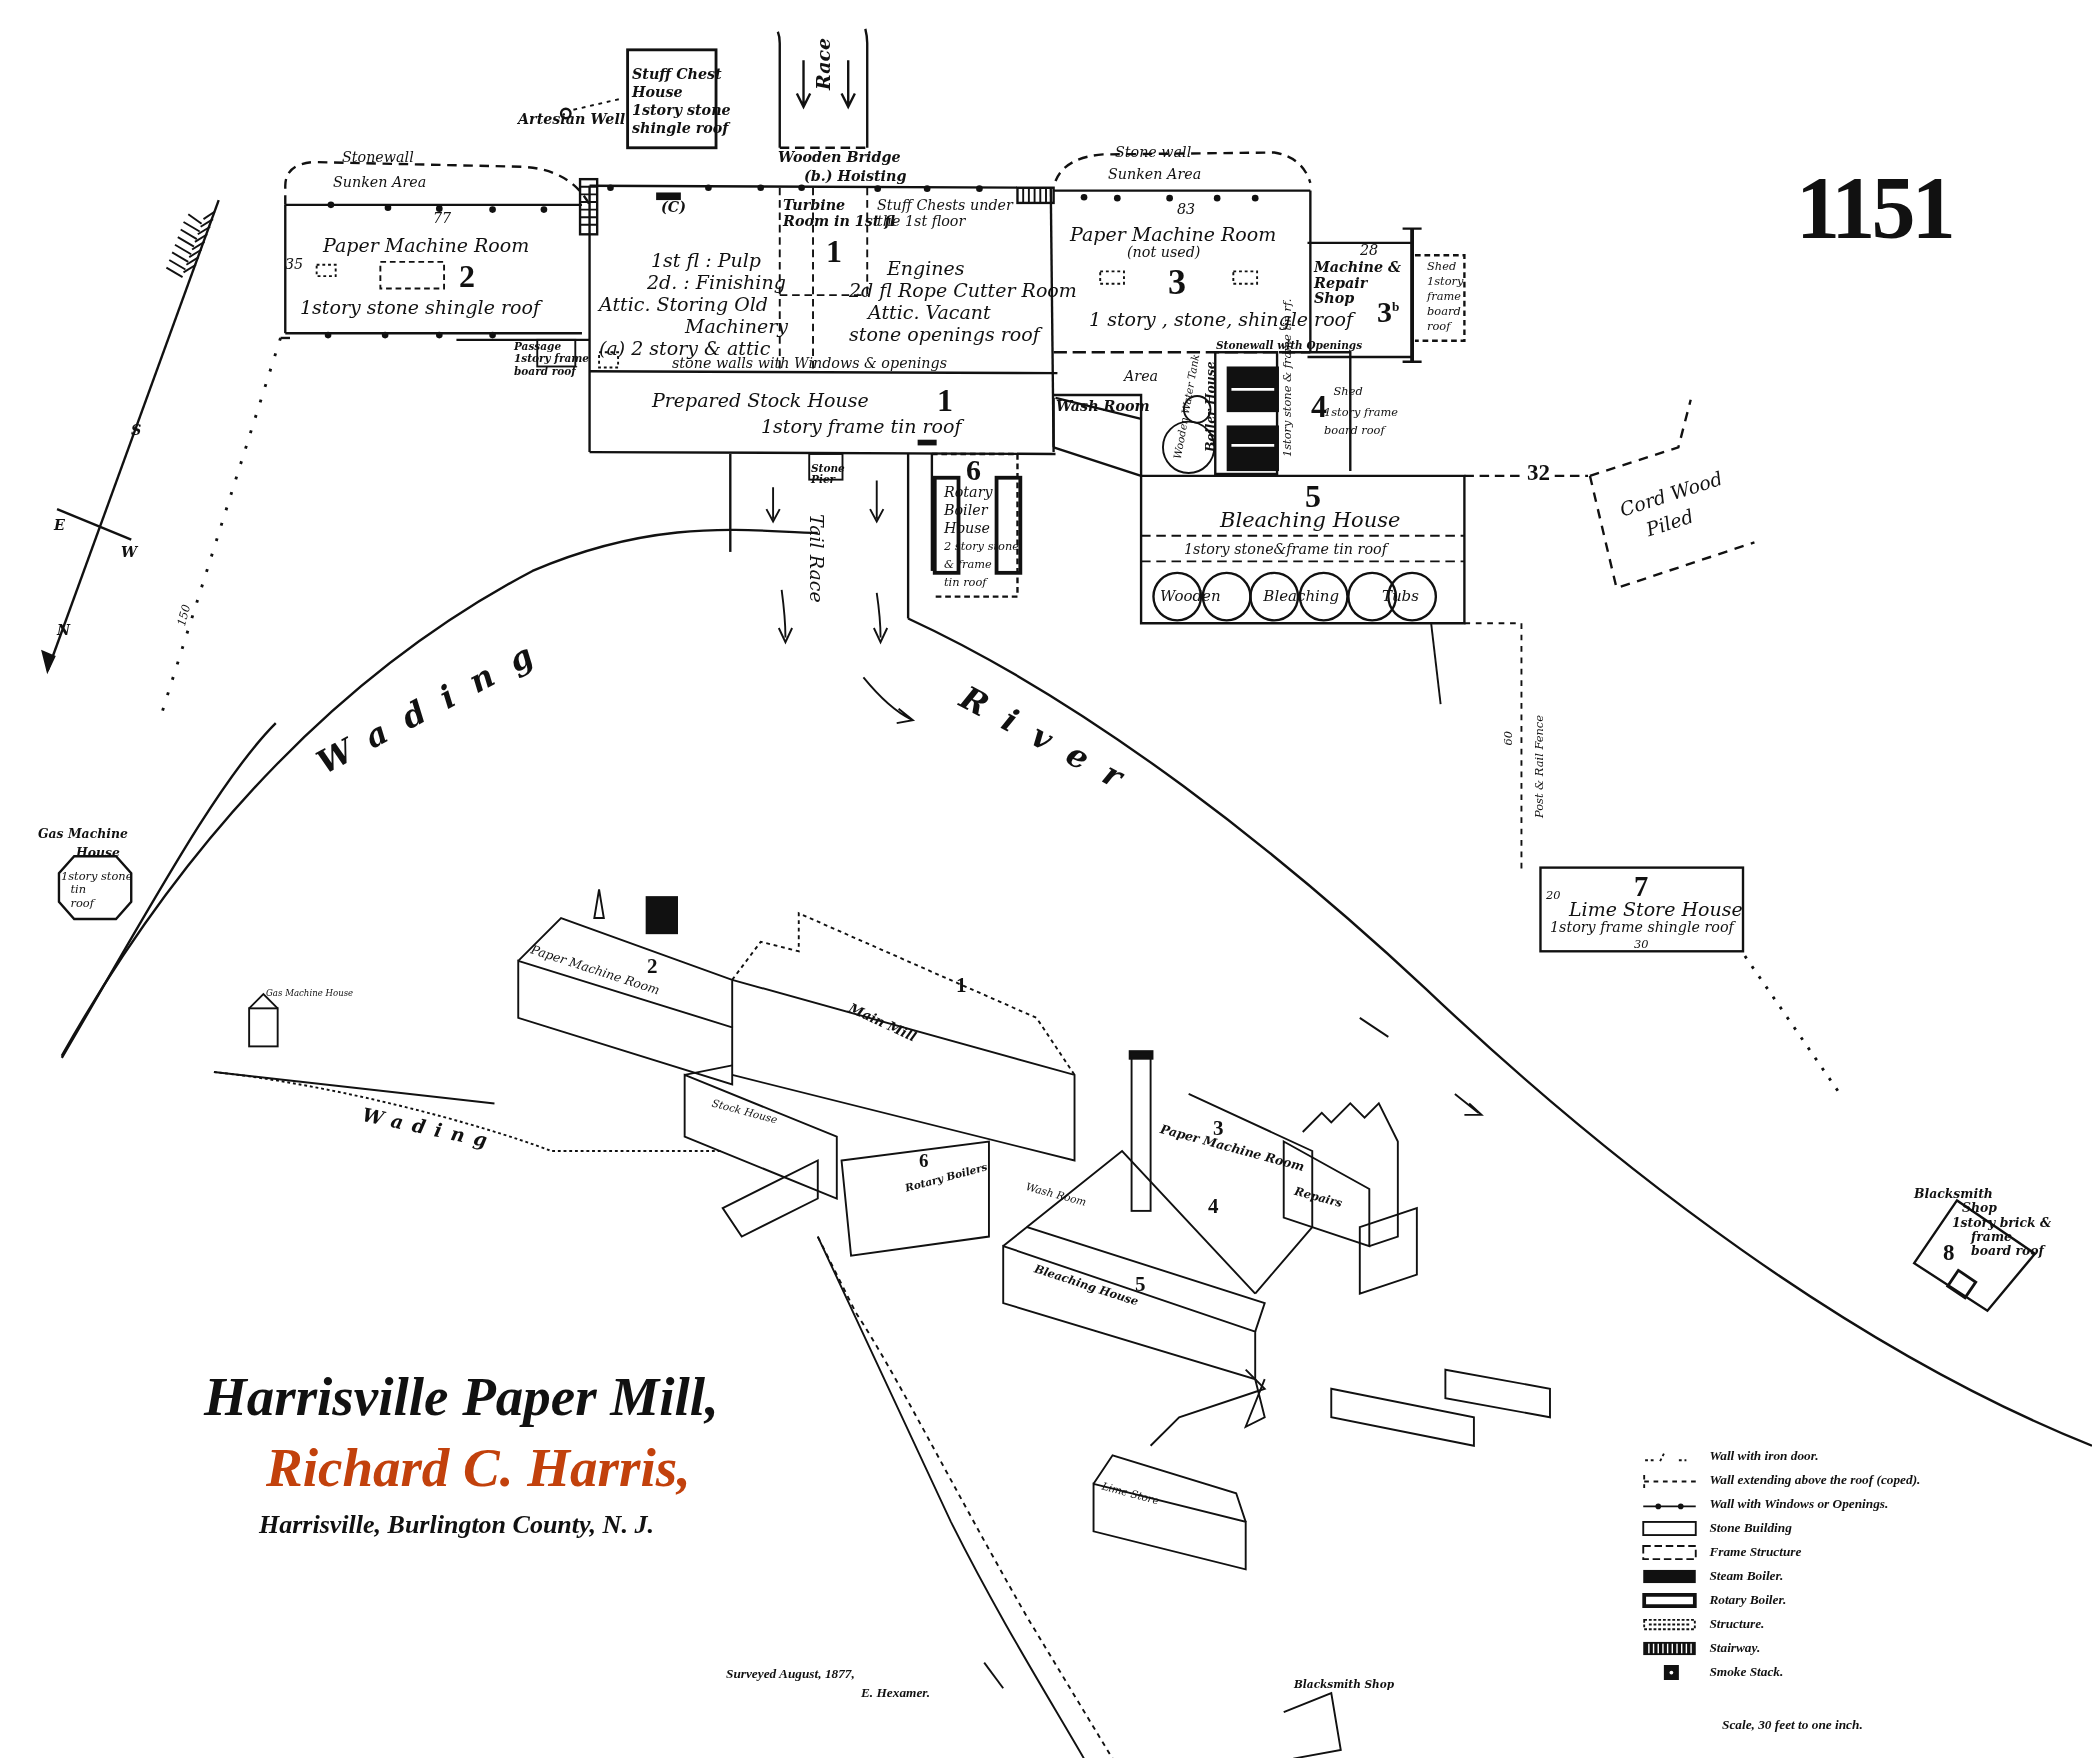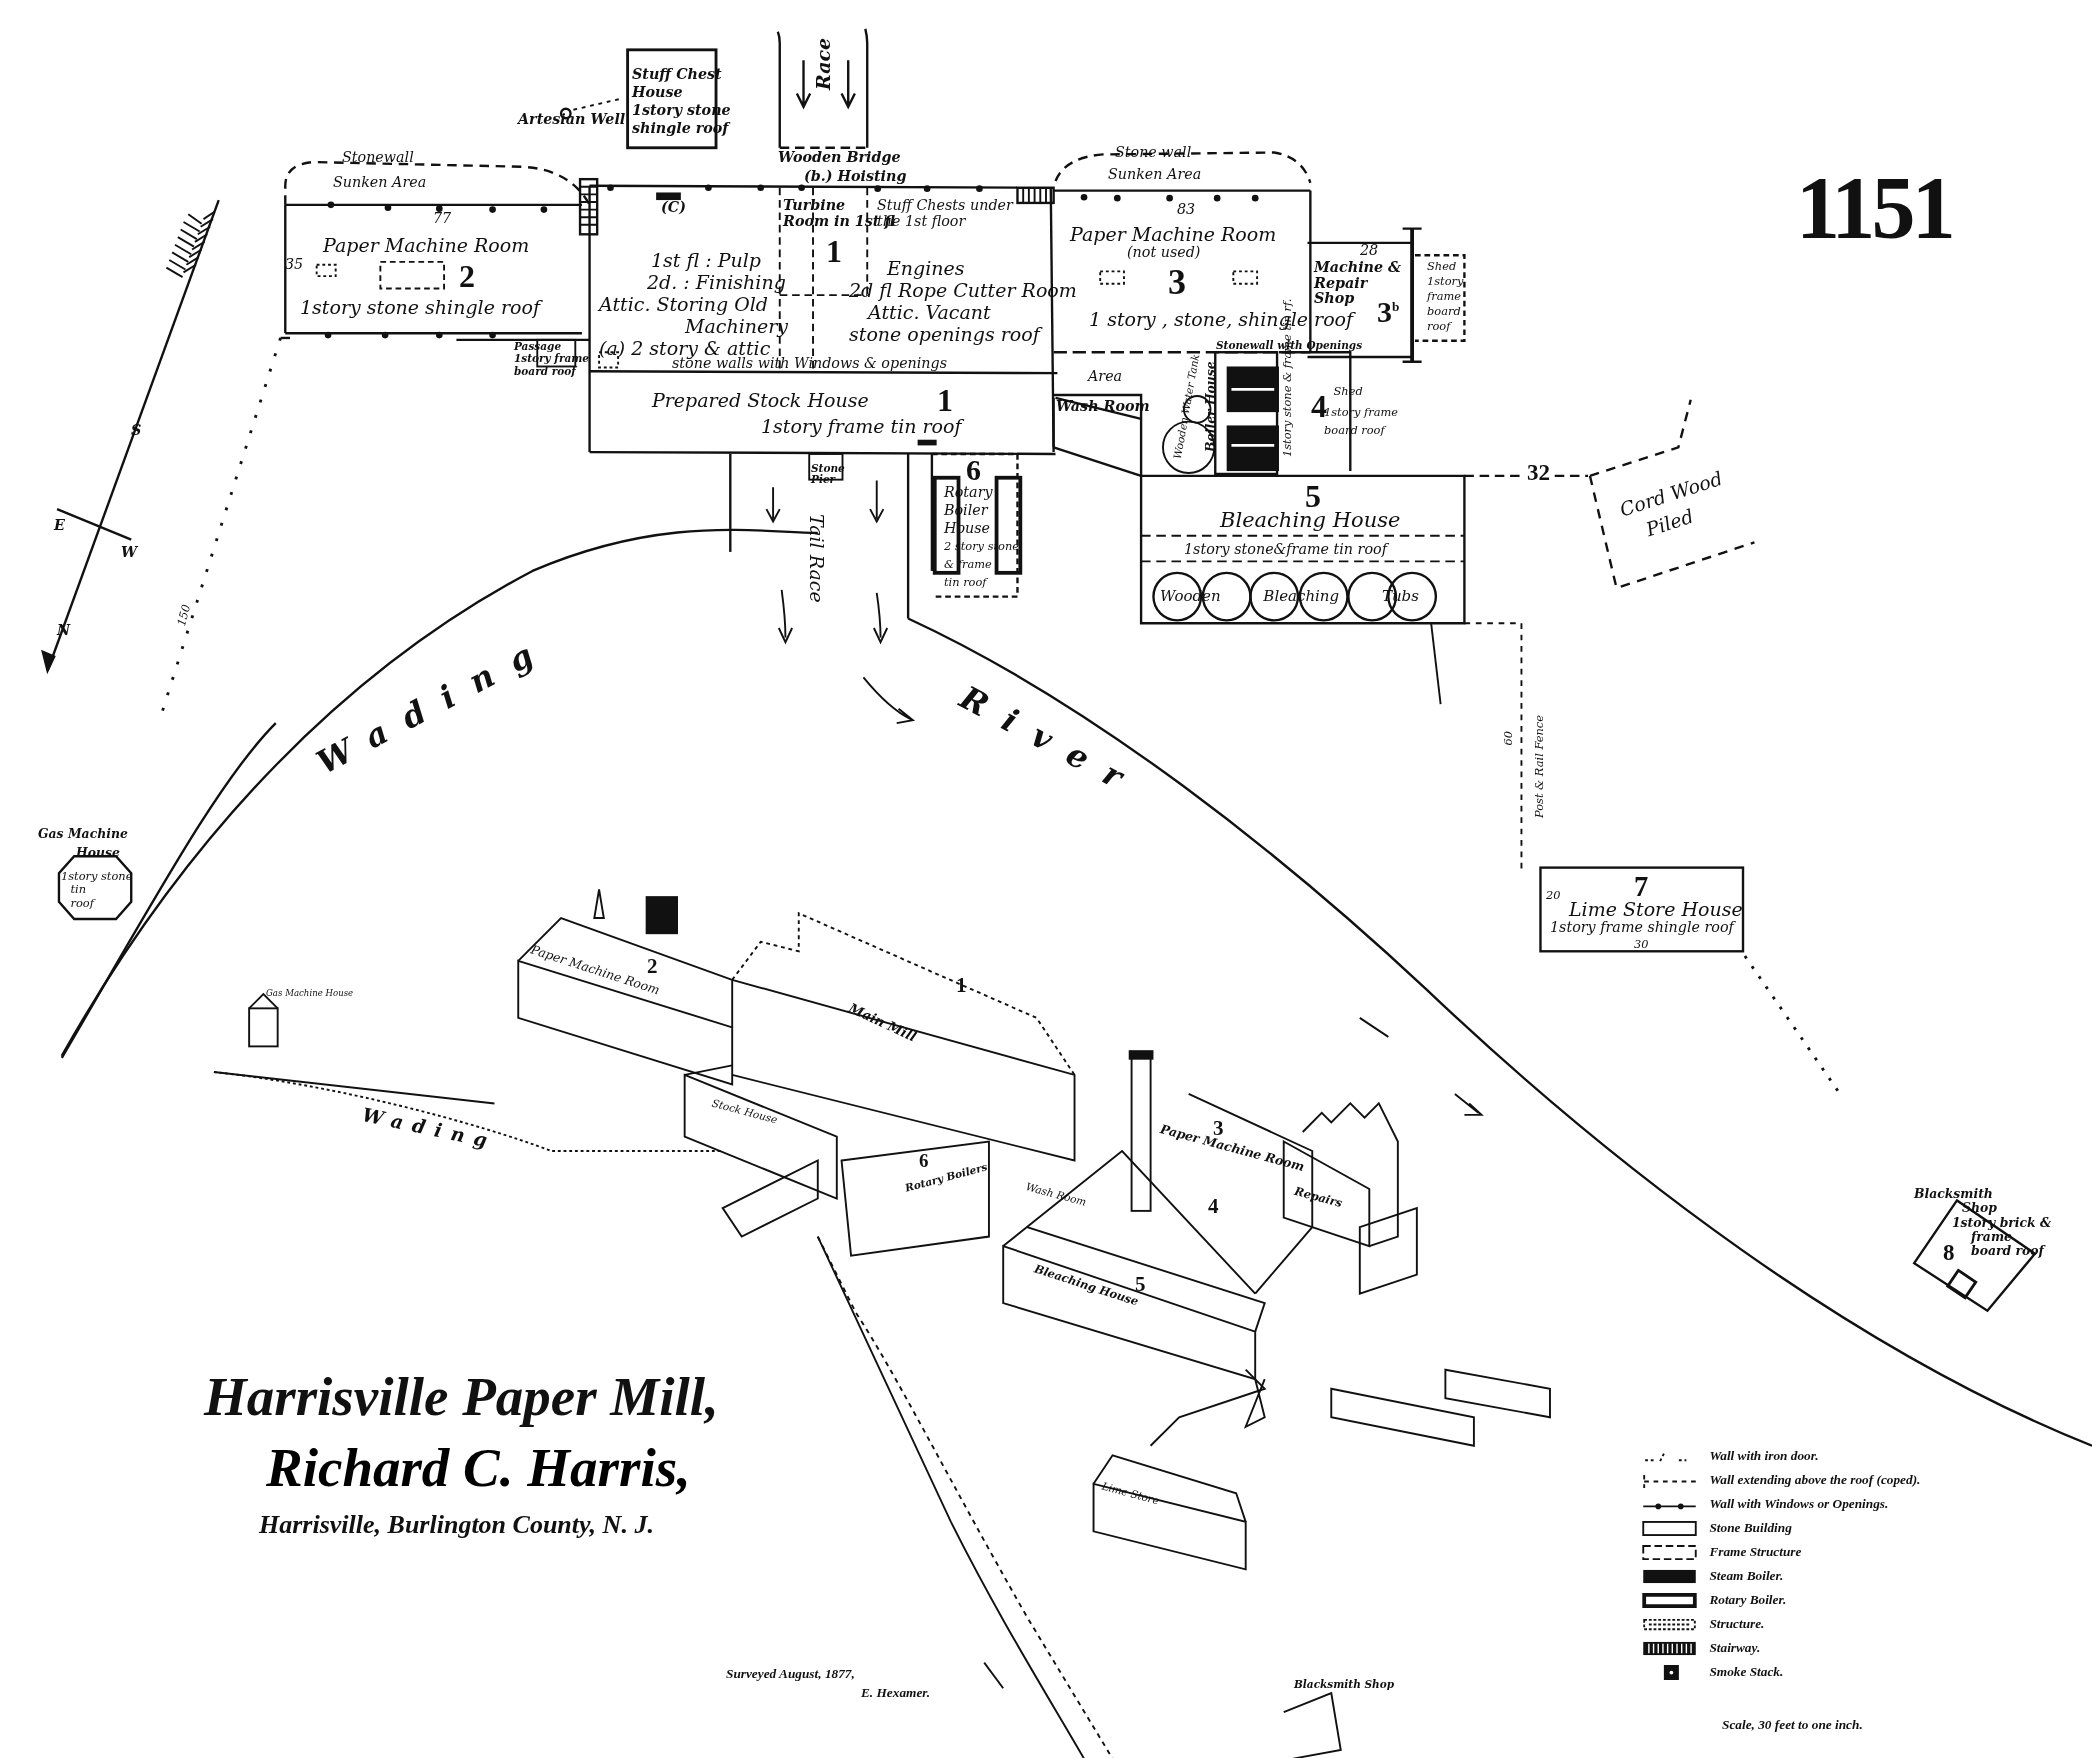--- a/index.html
+++ b/index.html
@@ -5,21 +5,21 @@
   html, body { margin:0; padding:0; background:#ffffff; }
   body { width:2092px; height:1759px; position:relative; overflow:hidden;
          font-family:"DejaVu Serif", serif; color:#111; }
   svg.map { position:absolute; left:0; top:0; }
   .lbl { position:absolute; font-family:"DejaVu Serif", serif; font-style:italic; color:#111; white-space:nowrap; line-height:1.1; }
   .num { position:absolute; font-family:"Liberation Serif", serif; font-weight:bold; color:#111; line-height:1; }
   .small { font-size:14.3px; }
   .med { font-size:19px; }
   .big { font-size:21px; }
   .title1 { position:absolute; left:204px; top:1365px; font-family:"Liberation Serif", serif; font-weight:bold; font-style:italic; font-size:55px; color:#111; white-space:nowrap; }
-  .title2 { position:absolute; left:266px; top:1436px; font-family:"Liberation Serif", serif; font-weight:bold; font-style:italic; font-size:55px; color:#000000; white-space:nowrap; }
+  .title2 { position:absolute; left:266px; top:1436px; font-family:"Liberation Serif", serif; font-weight:bold; font-style:italic; font-size:55px; color:#c2410c; white-space:nowrap; }
   .title3 { position:absolute; left:259px; top:1510px; font-family:"Liberation Serif", serif; font-weight:bold; font-style:italic; font-size:26px; color:#111; white-space:nowrap; }
   .survey { position:absolute; font-family:"Liberation Serif", serif; font-style:italic; font-weight:bold; font-size:13.3px; }
   .sheetno { position:absolute; left:1796px; top:157px; font-family:"Liberation Serif", serif; font-weight:bold; font-size:88px; letter-spacing:-3.8px; }
   .legend { position:absolute; left:1641px; top:1444px; }
   .legend-row { display:flex; align-items:center; height:24px; }
   .legend-sym { width:57px; height:15px; margin-right:11.4px; position:relative; }
   .legend-text { font-family:"Liberation Serif", serif; font-style:italic; font-weight:bold; font-size:13.3px; }
   .scale { position:absolute; left:1722px; top:1717px; font-family:"Liberation Serif", serif; font-style:italic; font-weight:bold; font-size:13.3px; }
   .river { position:absolute; font-family:"DejaVu Serif", serif; font-style:italic; font-weight:bold; font-size:32px; letter-spacing:21px; }
 </style>
@@ -330,21 +330,21 @@
 <div class="num" style="left:1377px;top:297px;font-size:30px;">3<sup style="font-size:13.3px">b</sup></div>
 <div class="lbl small" style="left:1360px;top:243px;">28</div>
 <div class="lbl small" style="left:1427px;top:259px;line-height:15px;font-size:11.4px;">
   <div>Shed</div>
     <div>1story</div>
     <div>frame</div>
     <div>board</div>
     <div>roof</div>
 </div>
 
-<div class="lbl small" style="left:1088px;top:369px;">Area</div>
+<div class="lbl small" style="left:1124px;top:369px;">Area</div>
 <div class="lbl small" style="left:1056px;top:399px;font-weight:bold;">Wash Room</div>
 <div class="lbl small" style="left:1216px;top:340px;font-size:10.5px;font-weight:bold;">Stonewall with Openings</div>
 <div class="lbl small" style="left:1204px;top:452px;transform:rotate(-90deg);transform-origin:left top;font-size:12.4px;font-weight:bold;">Boiler House</div>
 <div class="lbl small" style="left:1281px;top:457px;transform:rotate(-90deg);transform-origin:left top;font-size:11.4px;">1story stone &amp; frame tin rf.</div>
 <div class="lbl small" style="left:1172px;top:458px;transform:rotate(-80deg);transform-origin:left top;font-size:10.5px;">Wooden Water Tank</div>
 
 <div class="num" style="left:1311px;top:390px;font-size:32px;">4</div>
 <div class="lbl small" style="left:1324px;top:382px;font-size:11.4px;line-height:18px;">
   <div style="padding-left:9.5px">Shed</div>
   <div style="margin-top:2.9px">1story frame</div>

